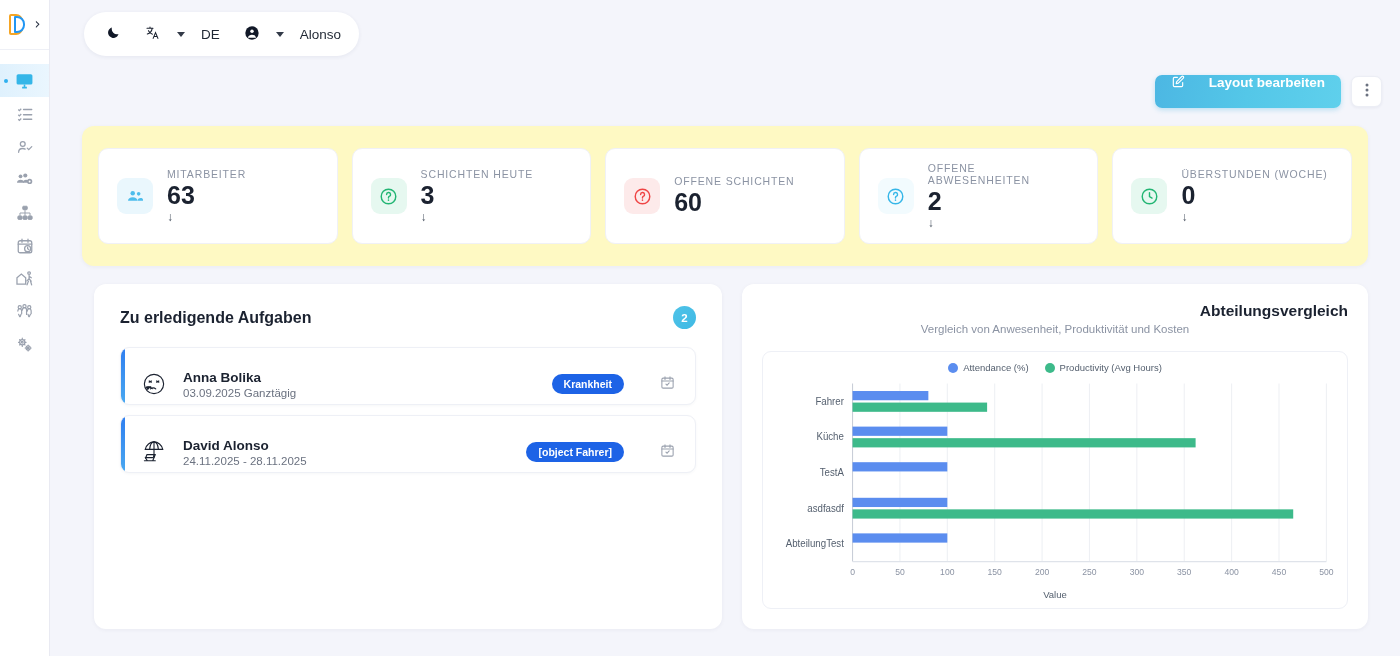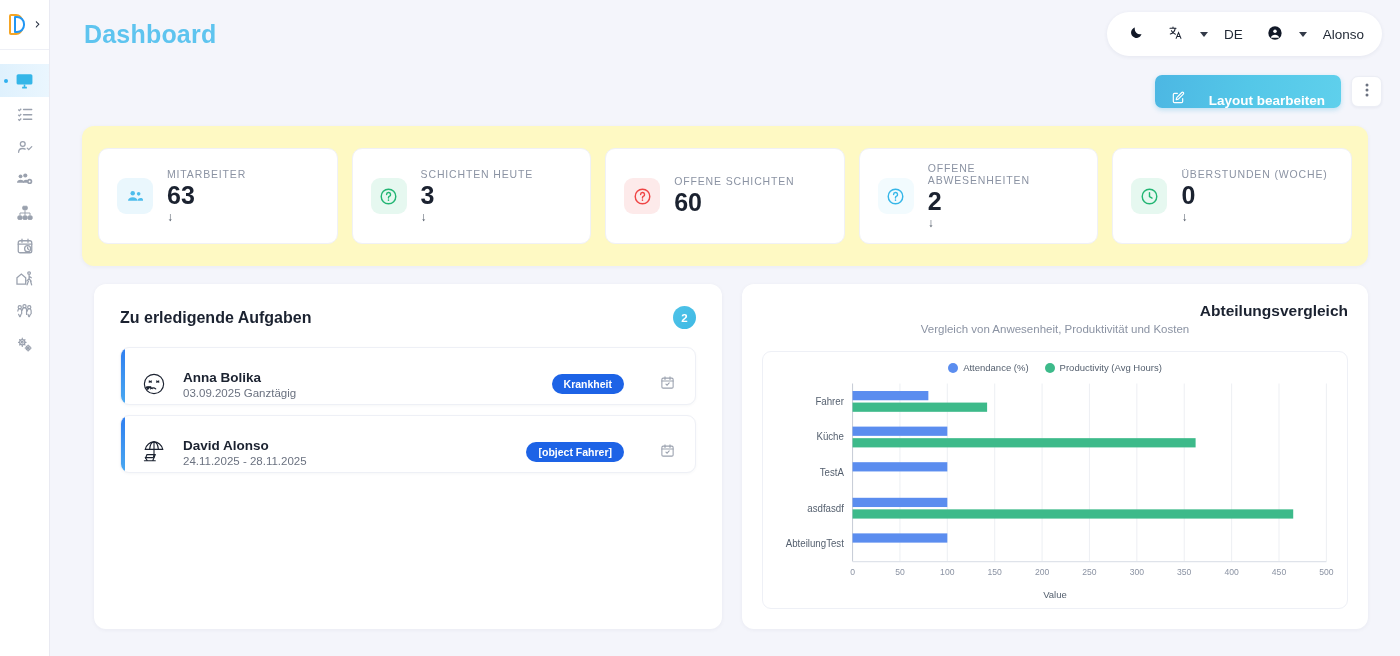--- a/index.html
+++ b/index.html
@@ -78,21 +78,21 @@
   .sep-space { width: 12px; }
 
   .action-row {
     display: flex; justify-content: flex-end; align-items: center;
     gap: 10px; padding: 0 18px 0 0; height: 46px;
   }
   .btn-primary {
     background: linear-gradient(100deg, #4cb7e3 0%, #54c7e8 50%, #5fd0ec 100%);
     color: #fff; border: none; border-radius: 7px;
     height: 33px; padding: 0 16px; font-size: 13.5px; font-weight: bold;
-    display: flex; align-items: flex-end; gap: 24px; cursor: pointer;
+    display: flex; align-items: flex-start; gap: 24px; cursor: pointer;
     font-family: "Liberation Sans", sans-serif;
     box-shadow: 0 2px 5px rgba(70,180,225,.32);
   }
   .btn-dots {
     width: 31px; height: 31px; background: #fff; border: 1px solid #eceef5;
     border-radius: 7px; display: flex; align-items: center; justify-content: center;
     cursor: pointer; color: #6b7280; font-size: 13px; letter-spacing: 0;
     box-shadow: 0 1px 3px rgba(30,40,80,.06);
   }
 
@@ -296,21 +296,20 @@
             <path d="M16.6 12.6v1.1M16.6 19.1v1.1M12.8 16.4h1.1M19.3 16.4h1.1" stroke-linecap="round"></path>
           </svg>
         </span>
       </div>
     </div>
   </div>
 
   <div class="main">
 
     <div class="topbar">
-      <div class="page-title">Dashboard</div>
       <div class="top-right">
         <div class="tr-btn">
           <span class="moon">
             <svg width="15" height="15" viewBox="0 0 24 24" fill="#111827">
               <path d="M20 14.5A8.5 8.5 0 0 1 9.5 4a8.5 8.5 0 1 0 10.5 10.5z"></path>
             </svg>
           </span>
         </div>
         <div class="sep-space"></div>
         <div class="tr-btn">

